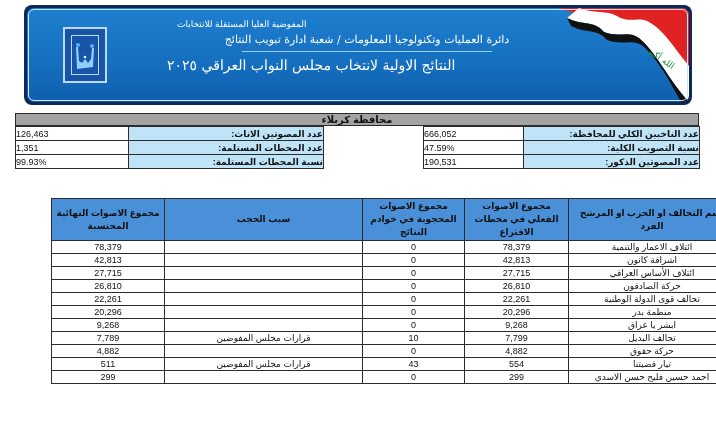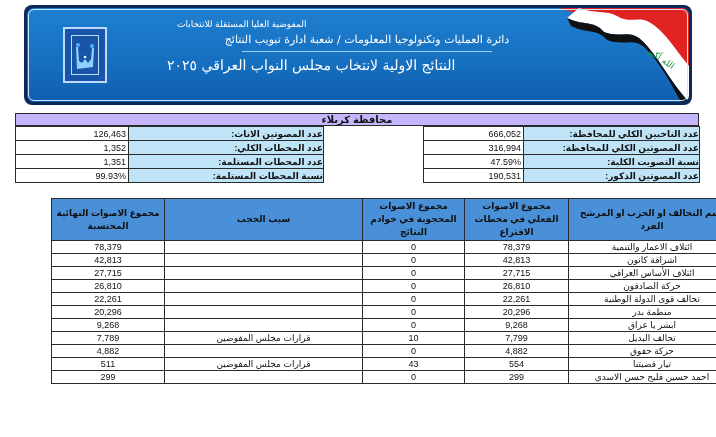--- a/index.html
+++ b/index.html
@@ -15,26 +15,26 @@
     .org-line1 { position: absolute; left: 150px; width: 380px; top: 11px; text-align: left; color: #ffffff; font-size: 9px; font-family: Liberation Sans, sans-serif; }
     .org-line2 { position: absolute; left: 150px; width: 380px; top: 25px; text-align: center; color: #ffffff; font-size: 11px; font-family: "DejaVu Serif", serif; }
     .header-rule { position: absolute; left: 215px; width: 250px; top: 43px; height: 1px; background: #9fd0ff; }
     .main-title { position: absolute; left: 140px; width: 420px; top: 49px; text-align: left; color: #ffffff; font-size: 14px; font-family: "DejaVu Serif", serif; direction: rtl; }
     .flag { position: absolute; right: 0; top: 0; width: 150px; height: 94px; }
 
     
     table { border-collapse: collapse; position: absolute; }
     td, th { border: 1px solid #2b2b2b; padding: 0; font-size: 9px; color: #111; }
 
-    .gov-bar { position: absolute; left: 15px; top: 113px; width: 684px; height: 13px; background: #c4b5fd; border: 1px solid #2b2b2b; box-sizing: border-box; text-align: center; font-size: 10px; font-weight: bold; line-height: 12px; color: #111; }
+    .gov-bar { position: absolute; left: 15px; top: 113px; width: 684px; height: 13px; background: #a3a3a3; border: 1px solid #2b2b2b; box-sizing: border-box; text-align: center; font-size: 10px; font-weight: bold; line-height: 12px; color: #111; }
 
     .summary { top: 126px; width: 684px; left: 15px; table-layout: fixed; }
     .summary td { height: 13px; line-height: 12px; }
     .summary .lbl { background: #bfe3f7; text-align: right; direction: rtl; font-weight: bold; }
-    .summary .val { background: #ffffff; text-align: right; padding-right: 2px; }
+    .summary .val { background: #ffffff; text-align: left; padding-right: 2px; }
     .summary .gap { background: #ffffff; border-top: none; border-bottom: none; }
 
     .results { top: 198px; left: 15px; width: 684px; table-layout: fixed; margin-left: 36px; }
     .results th { background: #4a90d9; height: 41px; font-weight: bold; font-size: 9px; direction: rtl; text-align: center; line-height: 13px; padding: 0 4px; }
     .results td { height: 12px; line-height: 11px; text-align: center; background: #ffffff; }
     .results td.name, .results td.reason { direction: rtl; }
   </style>
 </head>
 <body>
 
@@ -73,27 +73,20 @@
       <col style="width:100px">
       <col style="width:176px">
   </colgroup>
   <tbody>
     <tr>
       <td class="val">126,463</td>
       <td class="lbl">عدد المصوتين الاناث:</td>
       <td class="gap"></td>
       <td class="val">666,052</td>
       <td class="lbl">عدد الناخبين الكلي للمحافظة:</td>
-    </tr>
-    <tr>
-      <td class="val">1,352</td>
-      <td class="lbl">عدد المحطات الكلي:</td>
-      <td class="gap"></td>
-      <td class="val">316,994</td>
-      <td class="lbl">عدد المصوتين الكلي للمحافظة:</td>
     </tr>
     <tr>
       <td class="val">1,351</td>
       <td class="lbl">عدد المحطات المستلمة:</td>
       <td class="gap"></td>
       <td class="val">47.59%</td>
       <td class="lbl">نسبة التصويت الكلية:</td>
     </tr>
     <tr>
       <td class="val">99.93%</td>

